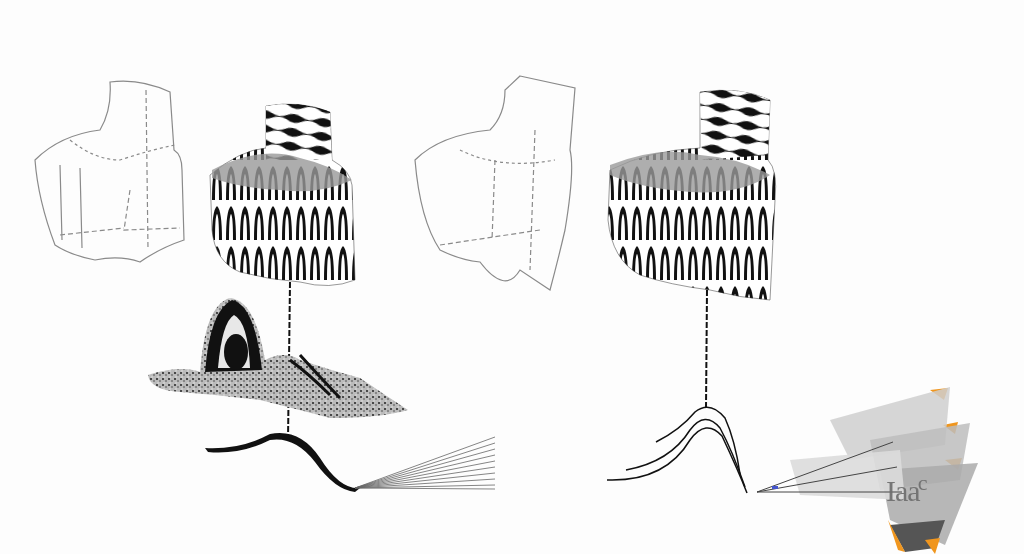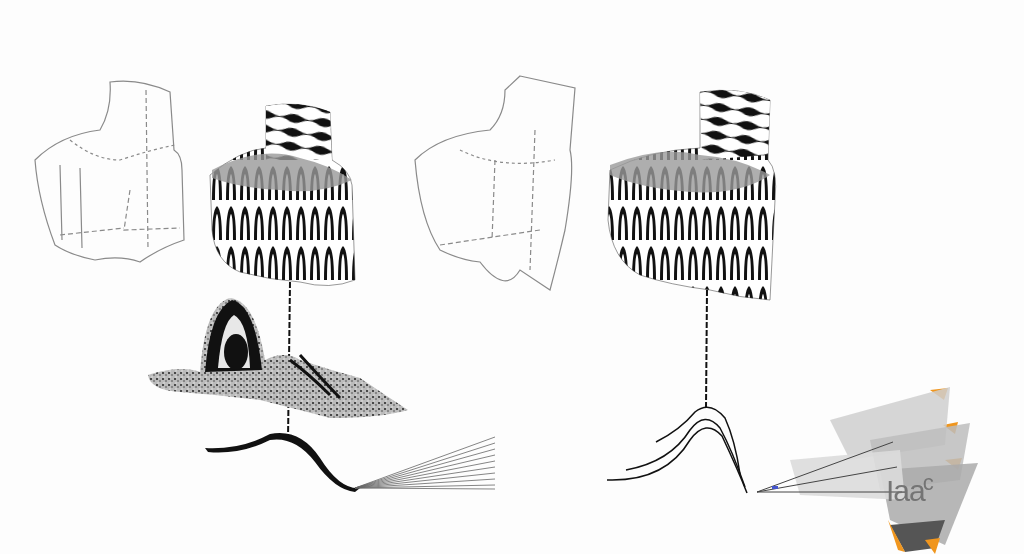--- a/index.html
+++ b/index.html
@@ -1,18 +1,18 @@
 <!DOCTYPE html>
 <html><head>
 <meta charset="utf-8">
 <style>
   html, body { margin:0; padding:0; background:#fdfdfd; }
   body { width:1024px; height:554px; overflow:hidden; position:relative; font-family:"DejaVu Serif", serif; }
   .layer { position:absolute; left:0; top:0; width:1024px; height:554px; }
-  .logo { position:absolute; left:886px; top:470px; font-family:Liberation Sans, sans-serif; color:rgba(110,110,110,0.92); font-size:30px; letter-spacing:-1px; }
+  .logo { position:absolute; left:886px; top:470px; font-family:Liberation Serif, serif; color:rgba(110,110,110,0.92); font-size:30px; letter-spacing:-1px; }
   .logo .c { font-size:22px; vertical-align:super; margin-left:-2px; }
 </style>
 </head>
 <body>
 
 <svg class="layer" viewBox="0 0 1024 554" xmlns="http://www.w3.org/2000/svg">
   <defs>
     <pattern id="zebra" width="30" height="14" patternUnits="userSpaceOnUse" patternTransform="rotate(8)">
       <rect width="30" height="14" fill="#fff"></rect>
       <path d="M0 4 Q7 0 15 4 T30 4 L30 8 Q22 5 15 9 T0 8Z" fill="#111"></path>

